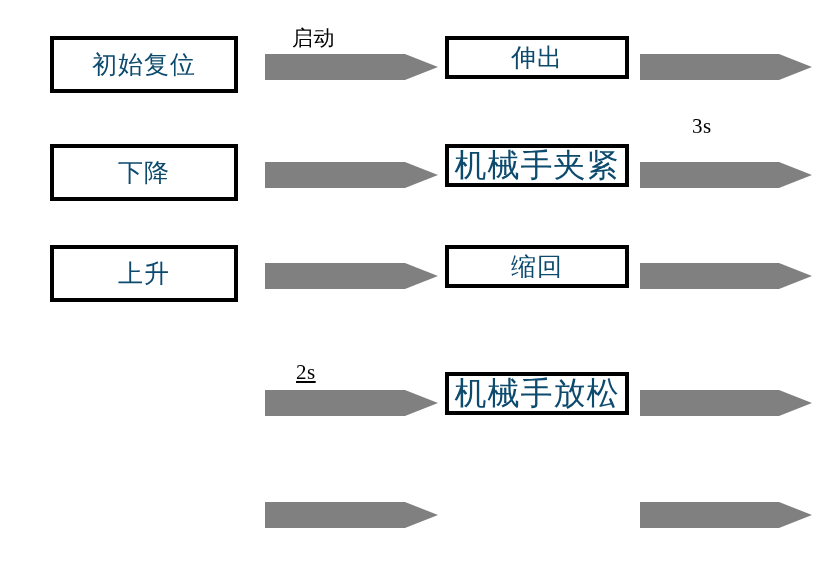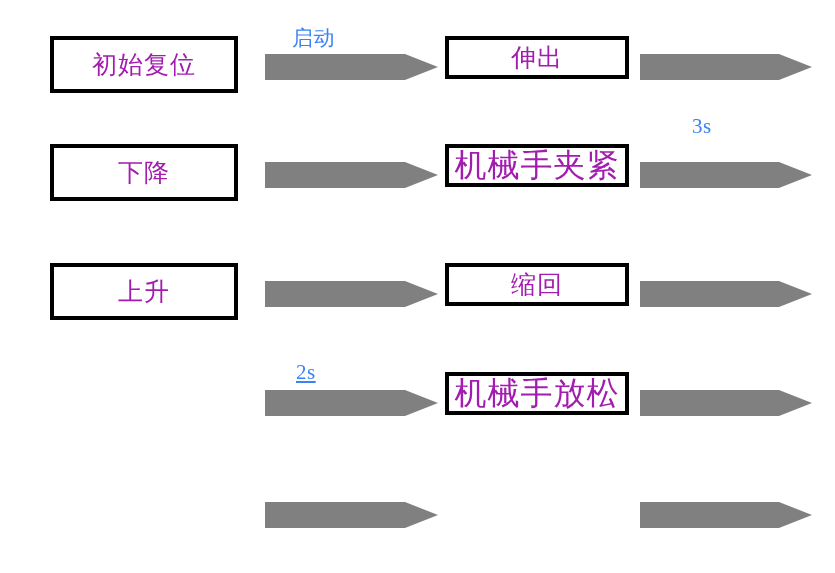--- a/index.html
+++ b/index.html
@@ -22,21 +22,21 @@
     height: 110px;
   }
   .proc-box {
     position: absolute;
     box-sizing: border-box;
     border: 4px solid #000000;
     background: #ffffff;
     display: flex;
     align-items: center;
     justify-content: center;
-    color: #a21caf;
+    color: #0c4a6e;
     letter-spacing: 1px;
     white-space: nowrap;
   }
   .proc-box.left {
     left: 50px;
     top: 0px;
     width: 188px;
     height: 57px;
     font-size: 25px;
   }
@@ -67,21 +67,21 @@
     width: 173px;
   }
   .arrow.tail {
     left: 640px;
     top: 18px;
     width: 172px;
   }
   .edge-label {
     position: absolute;
     font-size: 21px;
-    color: #3b82f6;
+    color: #000000;
     white-space: nowrap;
     letter-spacing: 0.5px;
   }
 </style>
 </head>
 <body>
 
 <div id="canvas">
 
   <div class="row" style="top:36px;">
@@ -117,21 +117,21 @@
       <span>机械手夹紧</span>
     </div>
     <div class="edge-label" style="left:692px; top:-30px;">3s</div>
     <div class="arrow tail">
       <svg viewBox="0 0 172 26" preserveAspectRatio="none" aria-hidden="true">
         <polygon points="0,0 139,0 172,13 139,26 0,26" fill="#808080"></polygon>
       </svg>
     </div>
   </div>
 
-  <div class="row" style="top:263px;">
+  <div class="row" style="top:245px;">
     <div class="proc-box left">
       <span>上升</span>
     </div>
     <div class="arrow mid">
       <svg viewBox="0 0 173 26" preserveAspectRatio="none" aria-hidden="true">
         <polygon points="0,0 140,0 173,13 140,26 0,26" fill="#808080"></polygon>
       </svg>
     </div>
     <div class="proc-box right">
       <span>缩回</span>

